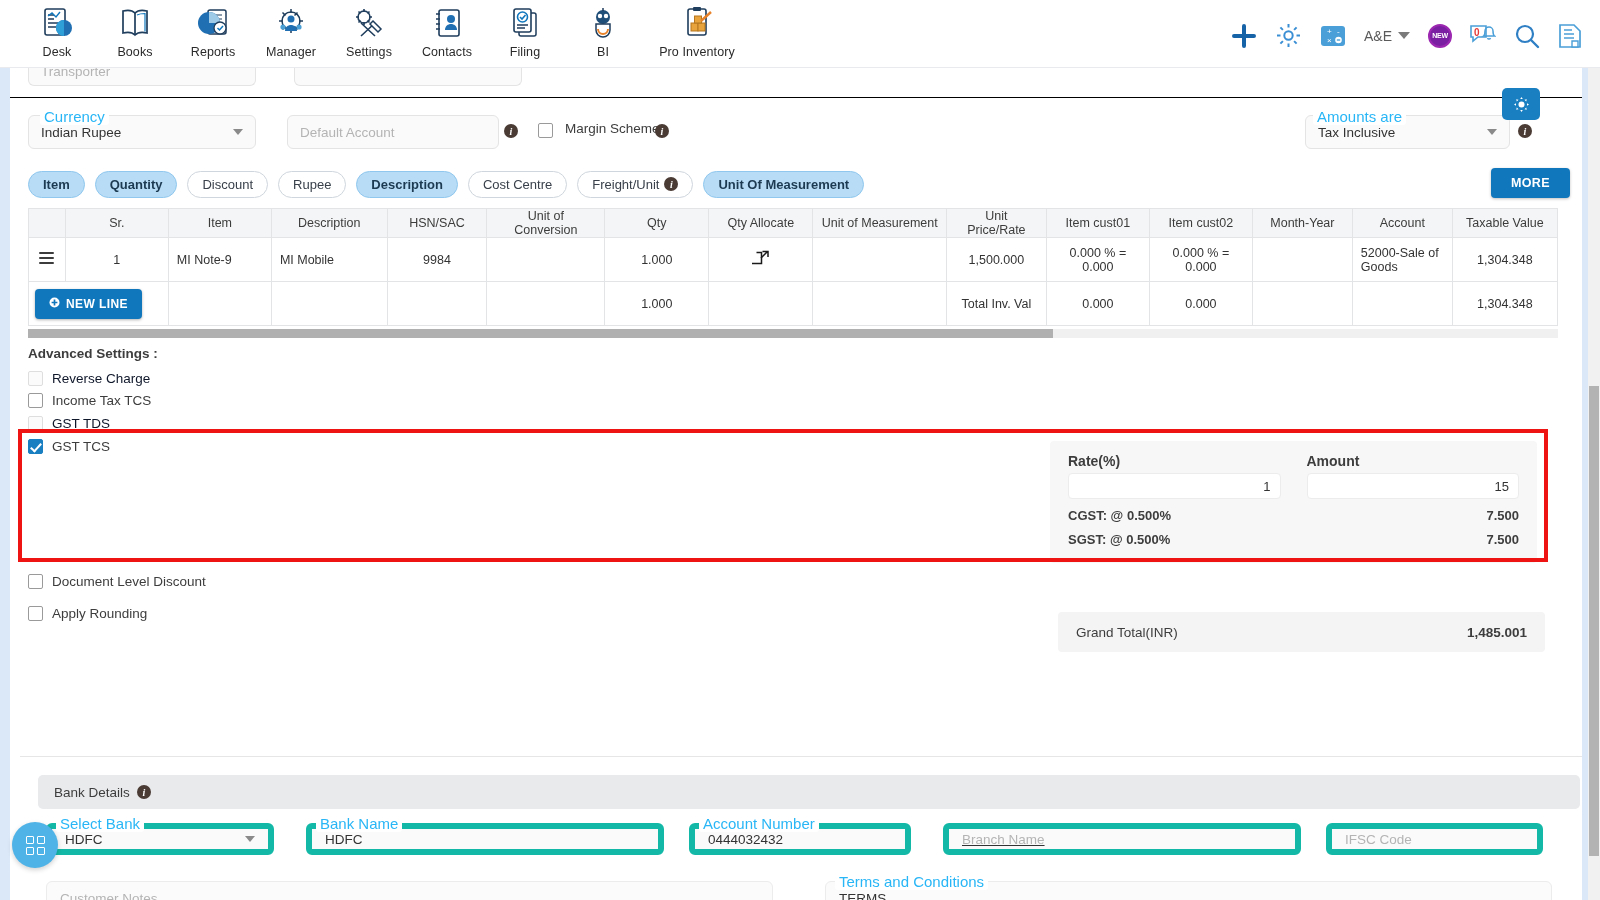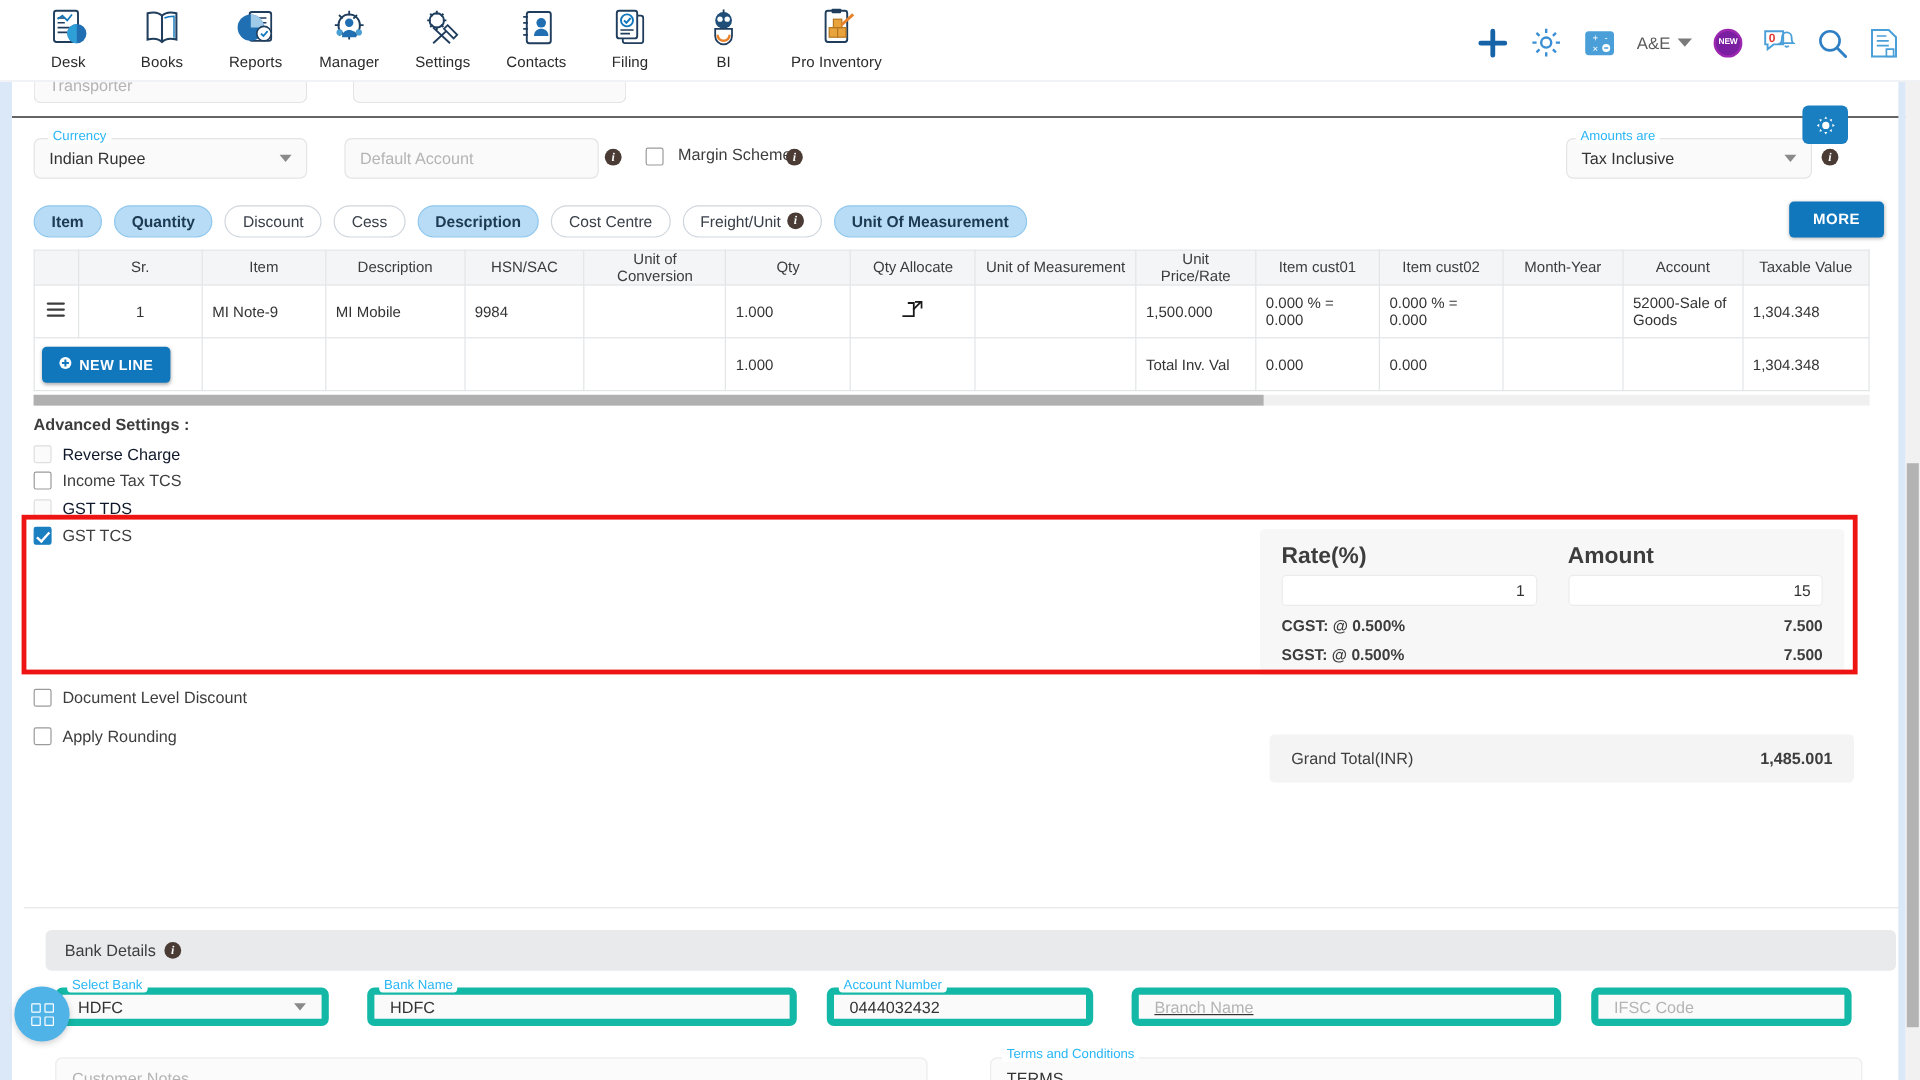--- a/index.html
+++ b/index.html
@@ -60,21 +60,21 @@
   .fld {
     position:absolute; border:1px solid #e4e4e4; border-radius:6px;
     background:#fafafa; height:34px; display:flex; align-items:center;
     padding:0 12px; font-size:13.5px; color:#333;
   }
   .fld.cut { height:22px; border-top:none; border-radius:0 0 6px 6px; align-items:flex-start; }
   .ph { color:#b4b4b4; }
 
   
   .flabel {
-    position:absolute; background:#fff; color:#29b6f6; font-size:11px;
+    position:absolute; background:#fff; color:#29b6f6; font-size:15px;
     padding:0 4px; border-radius:3px; z-index:3; white-space:nowrap;
   }
 
   
   .currency-row { position:relative; height:62px; }
   .dd-arrow {
     width:0;height:0;border-left:5px solid transparent;border-right:5px solid transparent;
     border-top:6px solid #8a8a8a; margin-left:auto;
   }
   .info-ico {
@@ -126,21 +126,21 @@
   .tablewrap { margin:0 18px; }
   table.grid { border-collapse:collapse; width:1530px; table-layout:fixed; }
   table.grid th {
     background:#f4f5f6; border:1px solid #e2e4e6; font-weight:normal;
     font-size:12.5px; color:#3c3c3c; height:27px; padding:0 8px; text-align:center;
   }
   table.grid td {
     border:1px solid #e2e4e6; font-size:12.5px; color:#333; height:44px;
     padding:4px 8px; vertical-align:middle; background:#fff;
   }
-  .c-r { text-align:left; }
+  .c-r { text-align:center; }
   .c-c { text-align:center; }
   .handle { display:inline-block; width:15px; }
   .handle i { display:block; height:2.4px; background:#3c3c3c; margin:2.4px 0; border-radius:1px; }
 
   .totalrow td { background:#f0f1f2; border:1px solid #e2e4e6; height:34px; font-size:12.5px; color:#3a3a3a; }
   .newline {
     display:inline-flex; align-items:center; gap:6px; background:#1177bd; color:#fff;
     font-size:12px; font-weight:bold; letter-spacing:.4px; padding:8px 14px;
     border-radius:4px; cursor:pointer; box-shadow:0 1px 3px rgba(0,0,0,.3);
     position:relative; top:2px;
@@ -158,21 +158,21 @@
     position:absolute; left:8px; top:83px; width:1530px; height:133px;
     border:4px solid #ee1414; pointer-events:none; z-index:12;
   }
 
   .tcs-panel {
     position:absolute; left:1040px; top:95px; width:487px; height:122px;
     background:#f7f7f7; border-radius:4px; padding:12px 18px 0 18px;
   }
   .tcs-heads { display:flex; gap:26px; }
   .tcs-col { width:215px; }
-  .tcs-lbl { font-size:19px; font-weight:bold; color:#3d3d3d; margin-bottom:4px; }
+  .tcs-lbl { font-size:14px; font-weight:bold; color:#3d3d3d; margin-bottom:4px; }
   .tcs-in {
     height:26px; background:#fff; border:1px solid #ececec; border-radius:4px;
     display:flex; align-items:center; justify-content:flex-end;
     padding:0 9px; font-size:13px; color:#333; cursor:text;
   }
   .tcs-line { display:flex; justify-content:space-between; font-size:13px; color:#3d3d3d; margin-top:9px; font-weight:600; }
 
   .grand {
     position:absolute; left:1048px; top:266px; width:487px; height:40px;
     background:#f4f4f4; border-radius:4px; display:flex; align-items:center;
@@ -448,21 +448,21 @@
         <div class="chip on">
             <span>Item</span>
           </div>
         <div class="chip on">
             <span>Quantity</span>
           </div>
         <div class="chip">
             <span>Discount</span>
           </div>
         <div class="chip">
-            <span>Cess</span>
+            <span>Rupee</span>
           </div>
         <div class="chip on">
             <span>Description</span>
           </div>
         <div class="chip">
             <span>Cost Centre</span>
           </div>
         <div class="chip">
           <span>Freight/Unit</span>
           <span class="info-ico">i</span>

